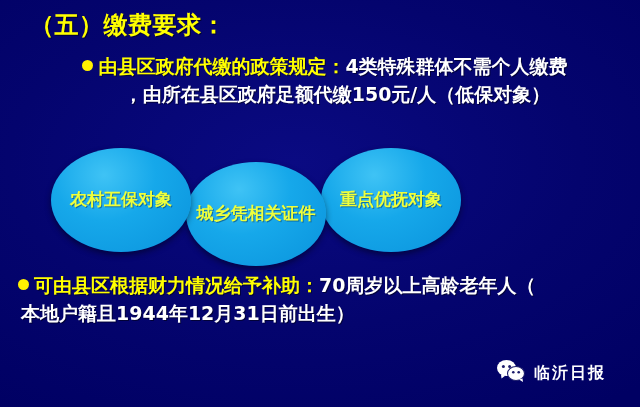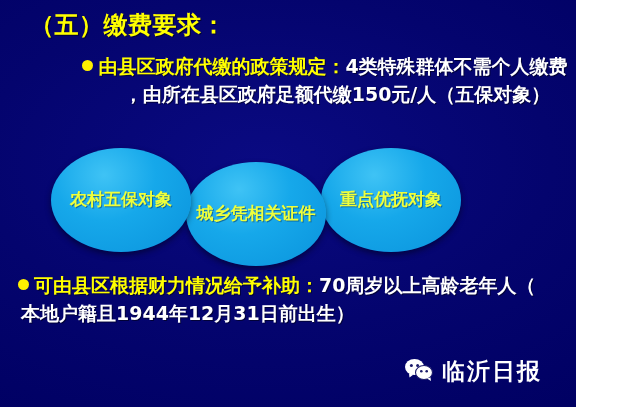--- a/index.html
+++ b/index.html
@@ -9,21 +9,21 @@
   }
   body {
     width: 640px;
     height: 407px;
     overflow: hidden;
     font-family: "DejaVu Sans", "Liberation Sans", sans-serif;
   }
 
   #slide {
     position: relative;
-    width: 576px;
+    width: 640px;
     height: 407px;
     background: #000068;
     background-image:
         radial-gradient(ellipse 520px 300px at 46% 40%, #0a0a82 0%, #04046e 55%, #000063 100%);
     overflow: hidden;
   }
 
   
   .slide-title {
     position: absolute;
@@ -108,39 +108,39 @@
     position: absolute;
     right: 34px;
     bottom: 20px;
     display: flex;
     align-items: center;
     gap: 8px;
   }
   .wechat-icon { display: block; }
   .watermark-label {
     color: #FFFFFF;
-    font-size: 23px;
+    font-size: 16px;
     font-weight: bold;
     letter-spacing: 2px;
     white-space: nowrap;
   }
 </style>
 </head>
 <body>
 
 <div id="slide">
 
   <div class="slide-title">（五）缴费要求：</div>
 
   <div class="bullet-block" id="bullet-1">
     <div class="bullet-line line-1">
       <span class="dot"></span><span class="txt-yellow">由县区政府代缴的政策规定：</span><span class="txt-white">4类特殊群体不需个人缴费</span>
     </div>
     <div class="bullet-line line-2">
-      <span class="txt-white">，由所在县区政府足额代缴150元/人（五保对象）</span>
+      <span class="txt-white">，由所在县区政府足额代缴150元/人（低保对象）</span>
     </div>
   </div>
 
   <div class="oval-row">
 
     <div class="oval" id="oval-0">
       <span class="oval-line">农村</span>
       <span class="oval-line">五保对象</span>
     </div>
 

